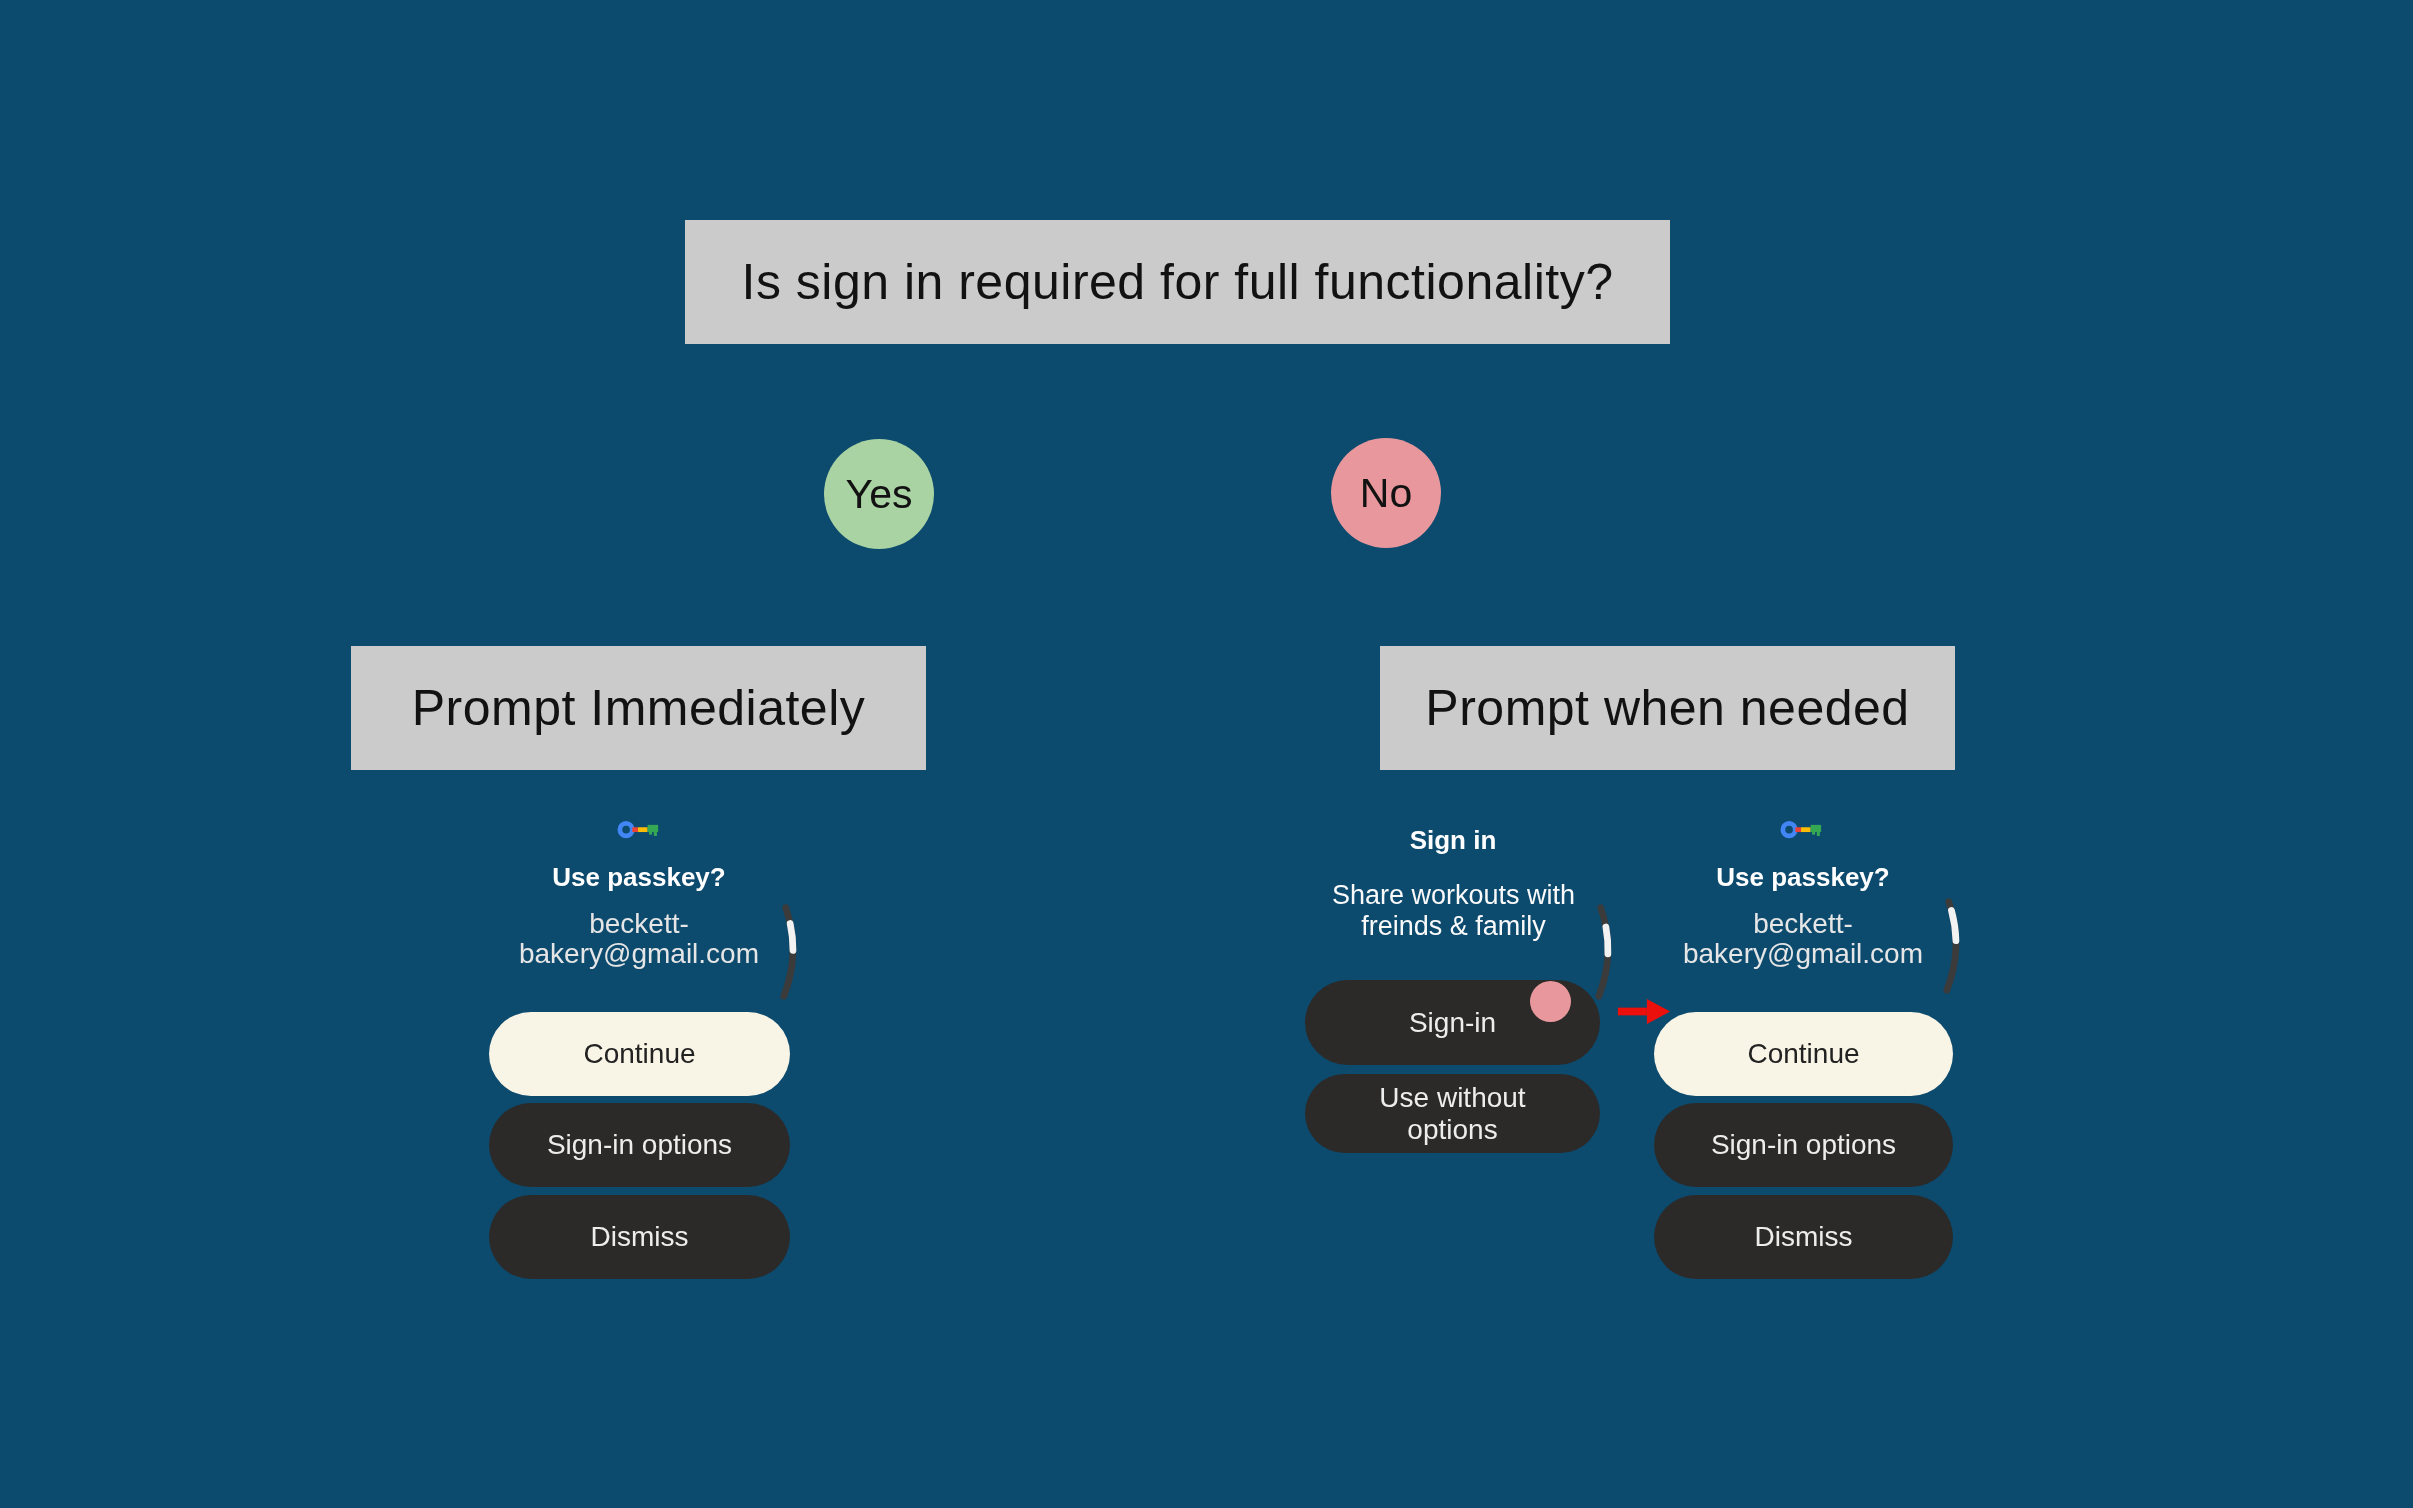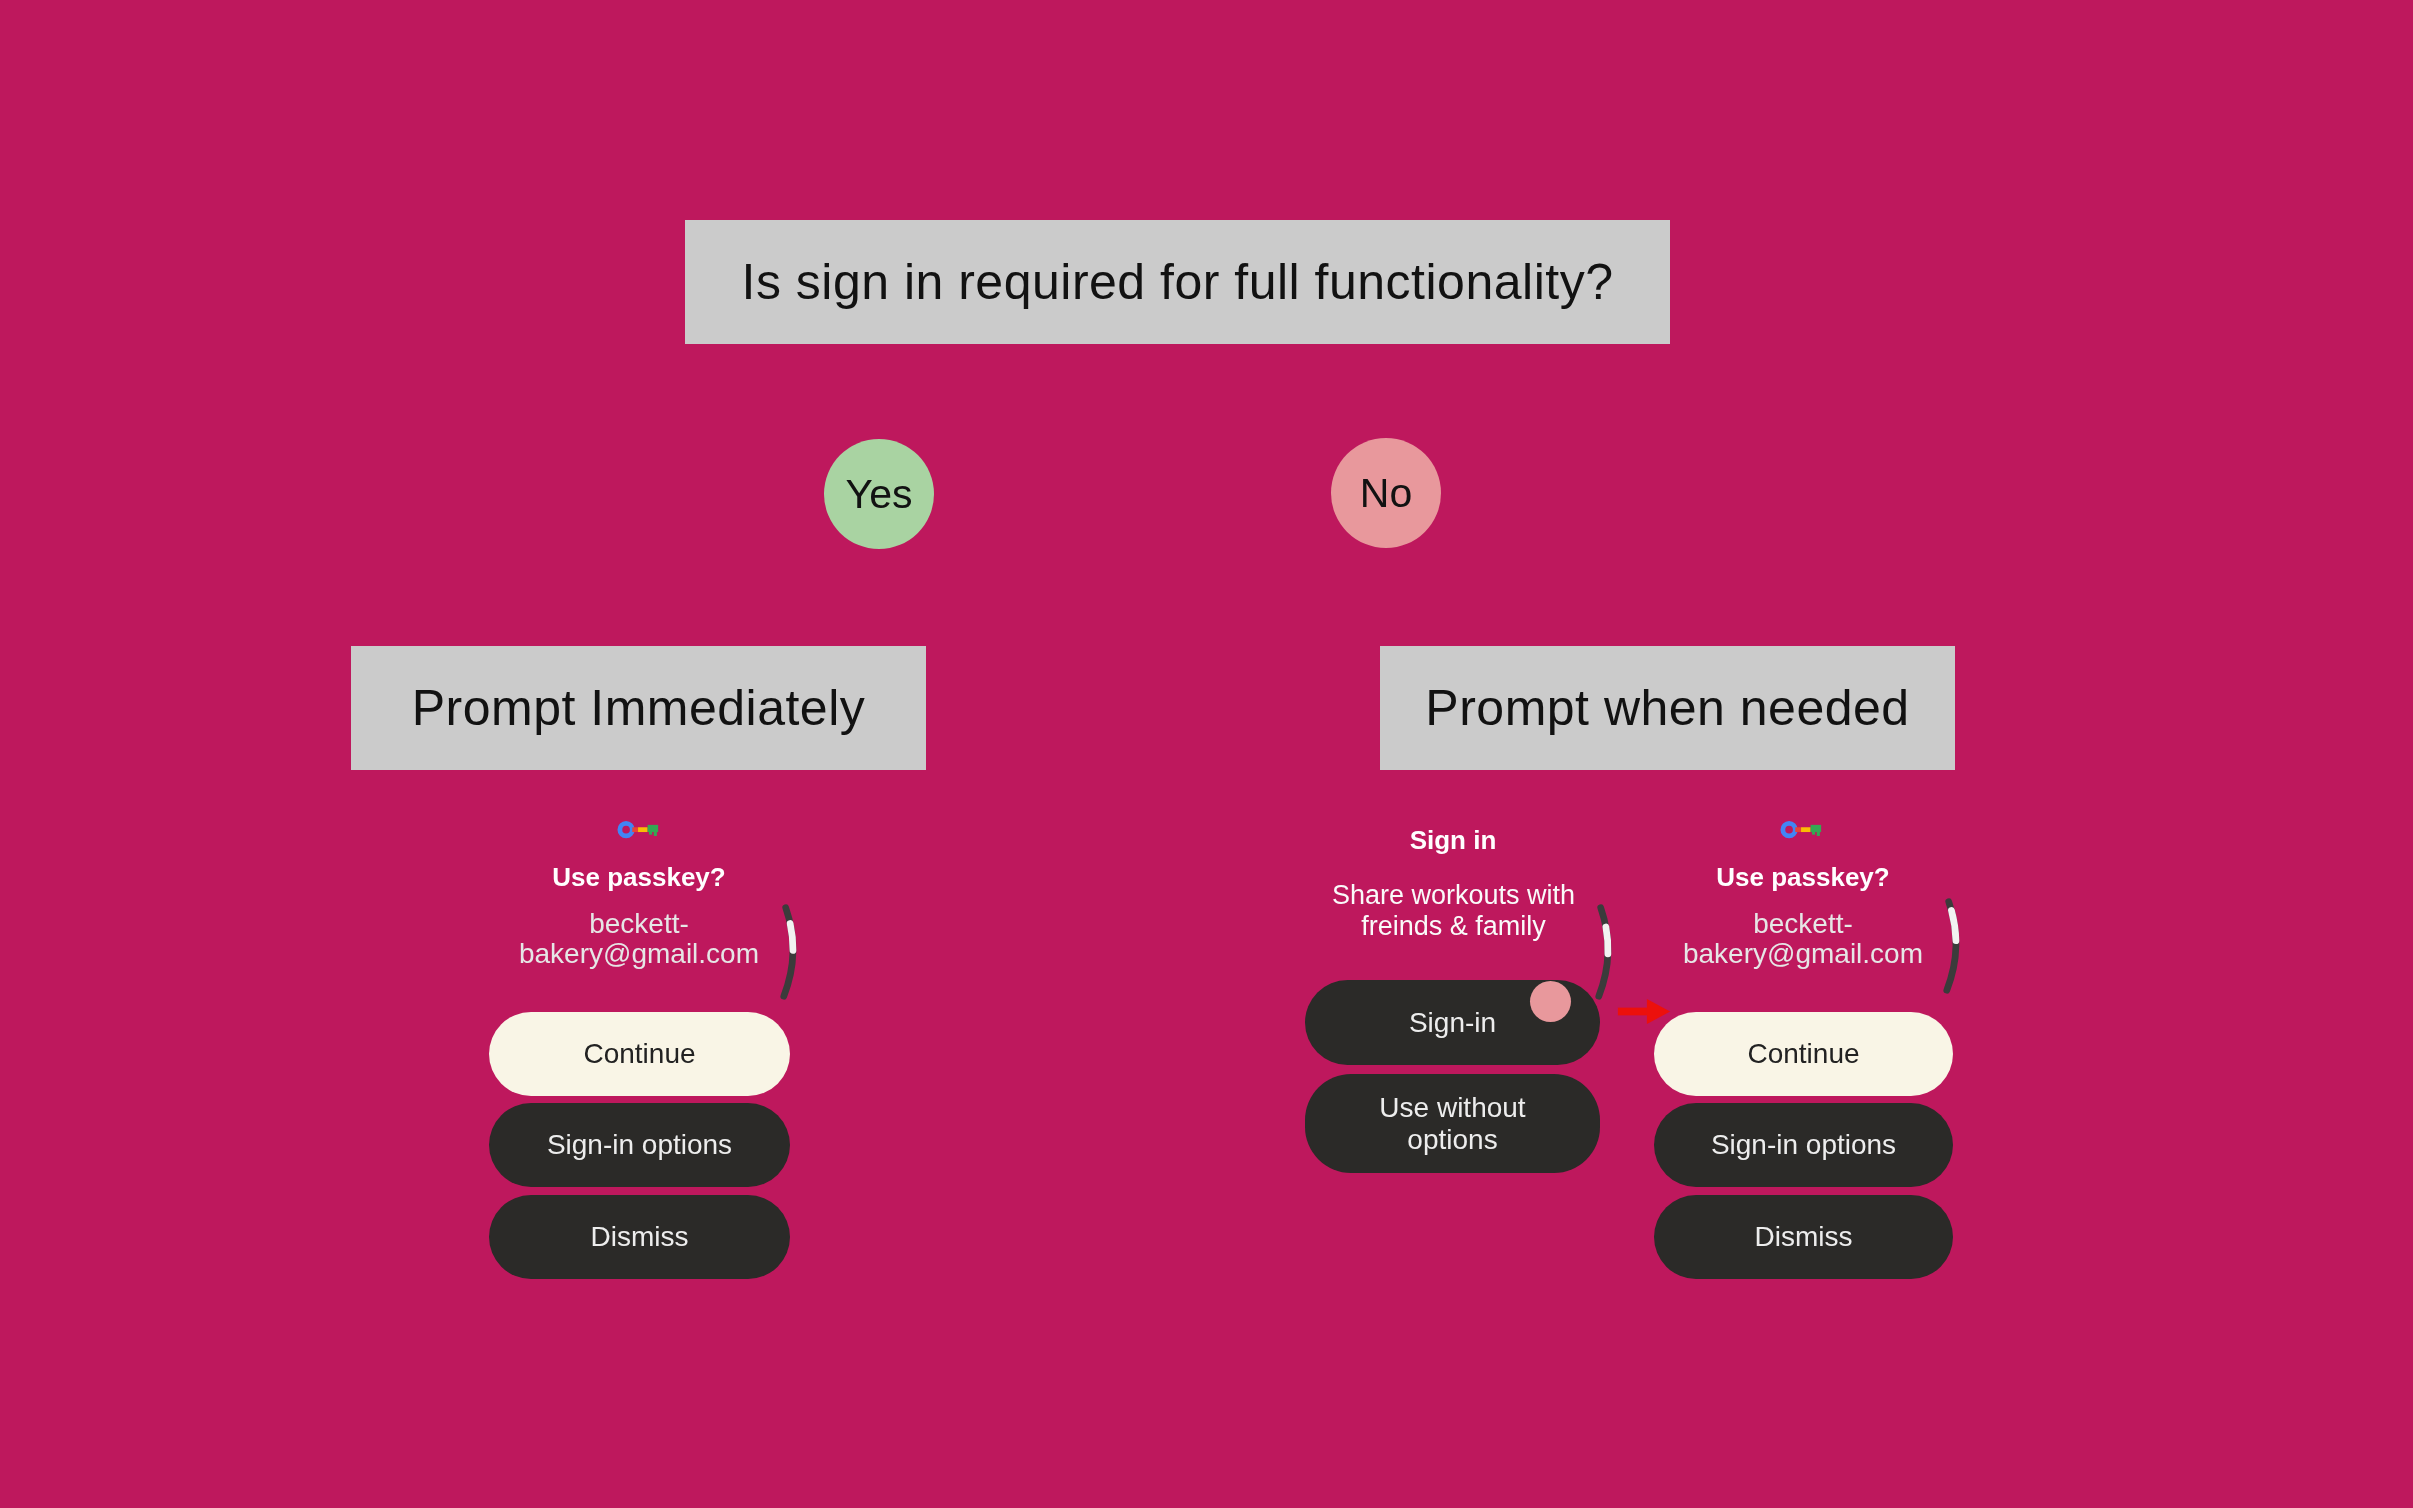--- a/index.html
+++ b/index.html
@@ -1,16 +1,16 @@
 <!DOCTYPE html>
 <html><head>
 <meta charset="utf-8">
 <style>
   html,body{margin:0;padding:0;background:#000;}
-  .canvas{position:relative;width:2414px;height:1508px;background:#be185d;overflow:hidden;
+  .canvas{position:relative;width:2414px;height:1508px;background:#0c4a6e;overflow:hidden;
           font-family:"Liberation Sans",sans-serif;}
 
   
   .gbox{position:absolute;background:#cbcbcb;color:#121212;display:flex;
         align-items:center;justify-content:center;font-size:50px;letter-spacing:0.5px;}
   .qbox{left:685px;top:220px;width:985px;height:124px;}
   .obox-left{left:351px;top:646px;width:575px;height:124px;}
   .obox-right{left:1336px;top:646px;width:575px;height:124px;margin-left:44px;}
 
   
@@ -96,21 +96,21 @@
     <div>freinds &amp; family</div>
   </div>
   <svg class="icon-abs" style="left:1591px;top:902px" width="31" height="100" viewBox="0 0 32 104">
     <path d="M 10 6 Q 26 52 8 98" fill="none" stroke-width="7" stroke-linecap="round" stroke="#3b3b3b"></path>
     <path d="M 10 6 Q 26 52 8 98" fill="none" stroke-width="7" stroke-linecap="round" pathLength="100" stroke-dasharray="30 100" stroke-dashoffset="-22" stroke="#f2f2f2"></path>
   </svg>
   <div class="pill pill-dark" style="left:1305px;top:956px;width:295px;height:85px">
     <span>Sign-in</span>
   </div>
   <div class="tap-dot"></div>
-  <div class="pill pill-dark" style="left:1305px;top:1050px;width:295px;height:99px">
+  <div class="pill pill-dark" style="left:1305px;top:1050px;width:295px;height:79px">
     <span>Use without</span>
     <span>options</span>
   </div>
 
   <svg class="icon-abs" style="left:1614px;top:994px" width="60" height="35" viewBox="0 0 62 36">
     <path d="M 4 18 H 34" fill="none" stroke-width="8" stroke="#ec100c"></path>
     <polygon points="34,5 34,31 58,18" fill="#ec100c"></polygon>
   </svg>
 
   <svg class="icon-abs" style="left:1780px;top:820px" width="44" height="19.3" viewBox="0 0 46 20">

